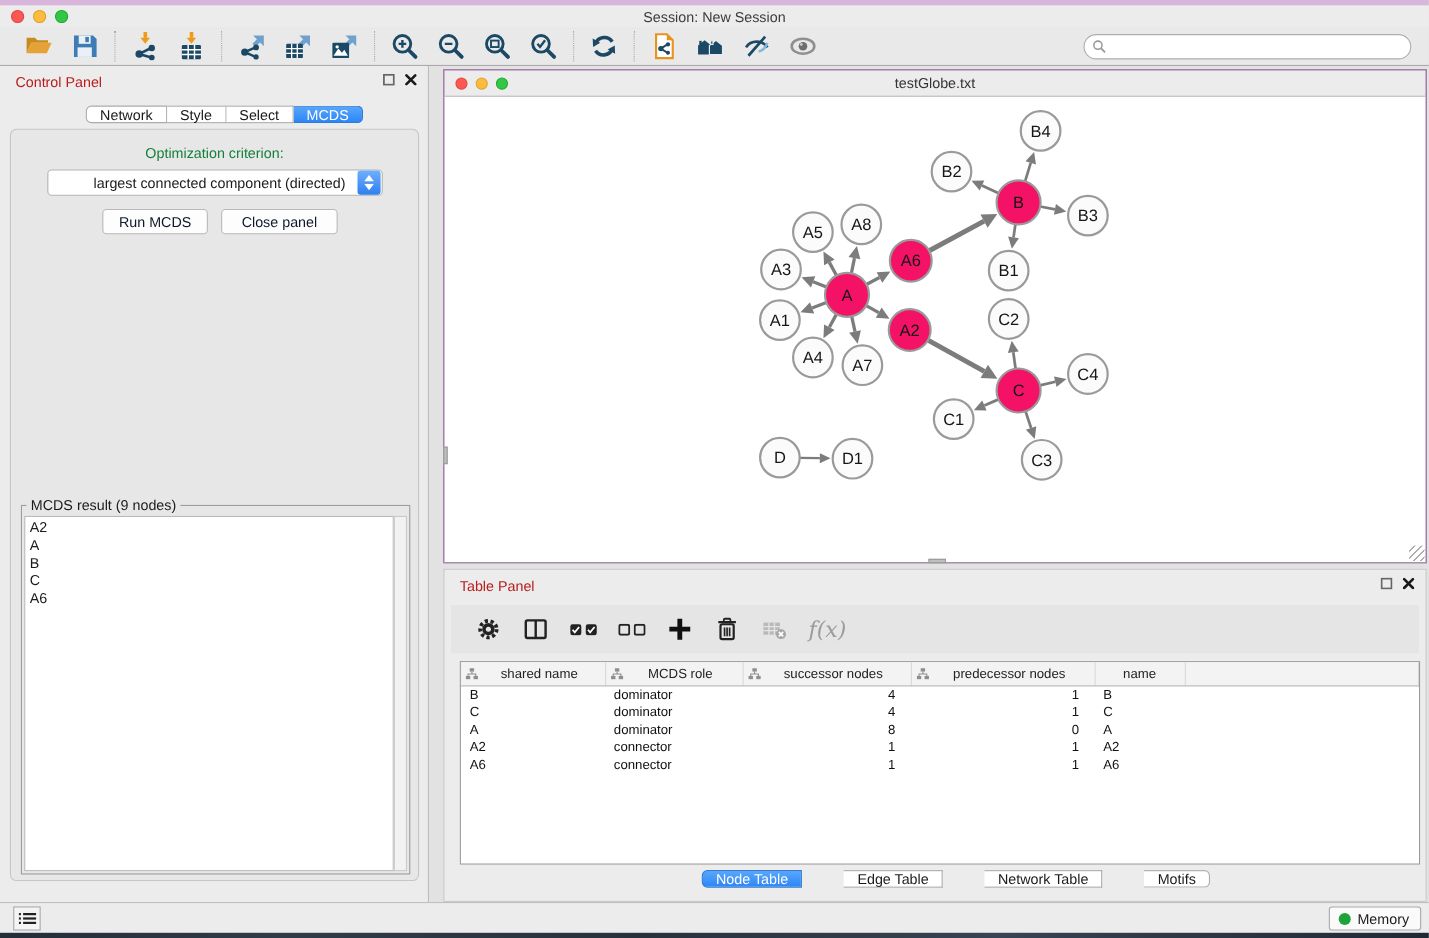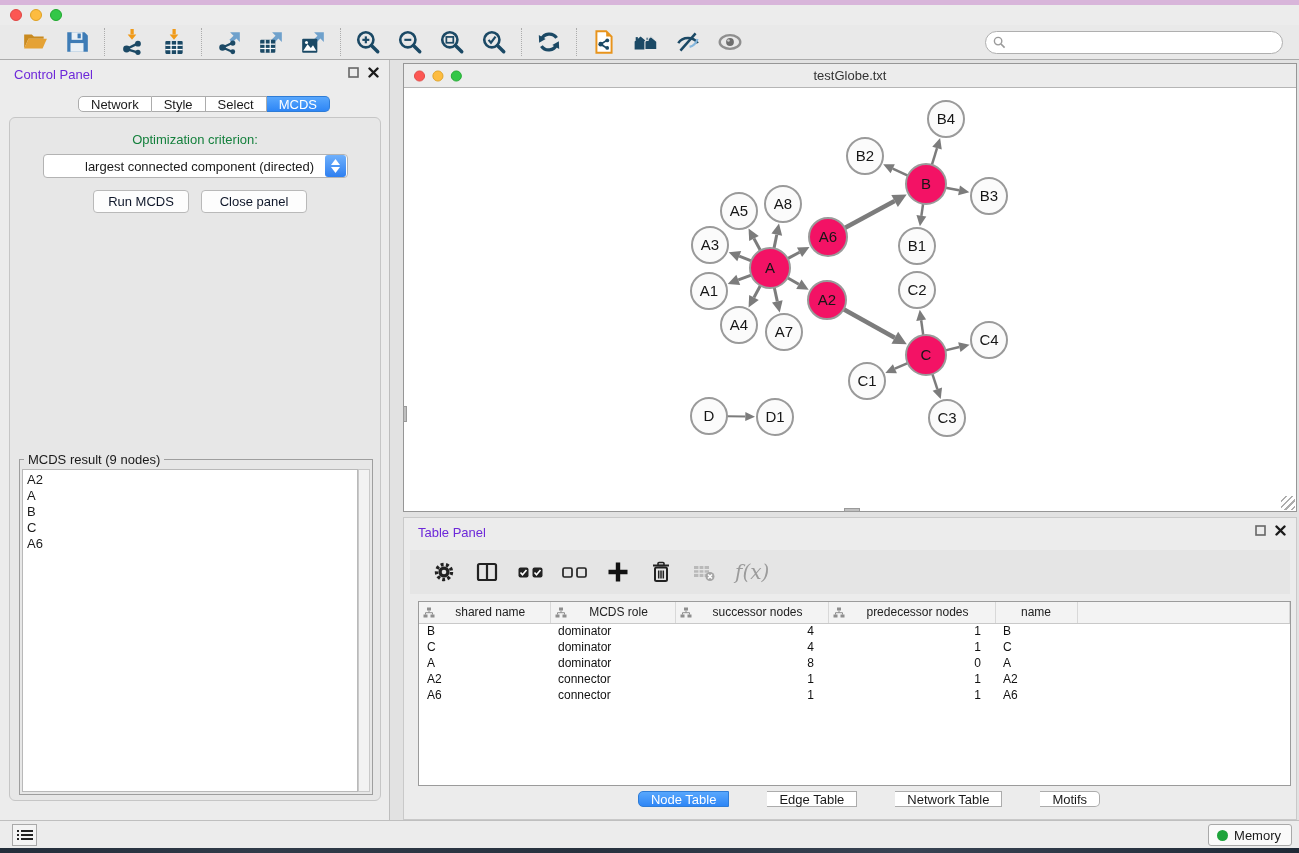--- a/index.html
+++ b/index.html
@@ -25,21 +25,21 @@
   #search-box { margin-left:auto; margin-right:8px; width:298px; height:23px; background:#fff;
                 border:1px solid #AFAFAF; border-radius:12px; display:flex; align-items:center; padding:0 7px; }
   #search-box svg { width:13px; height:13px; }
   #search-input { border:none; outline:none; flex:1; height:18px; font-size:12px; background:transparent; }
 
   
   #main { position:absolute; left:0; top:60px; width:1299px; height:760px; background:#E2E2E2; }
 
   
   #control-panel { position:absolute; left:0; top:0; width:390px; height:760px; background:#ECECEC; border-right:1px solid #BDBDBD; }
-  .panel-header { position:relative; height:28px; display:flex; align-items:center; padding:0 14px; color:#6d28d9; }
+  .panel-header { position:relative; height:28px; display:flex; align-items:center; padding:0 14px; color:#b91c1c; }
   .panel-header .panel-btns { position:absolute; right:10px; top:7px; display:flex; gap:9px; align-items:center; }
   .panel-btns svg { width:11px; height:11px; }
 
   #cp-tabs { position:absolute; left:78px; top:36px; display:flex; height:22px; }
   .seg-tab { height:16px; display:flex; align-items:center; justify-content:center; padding:0 12px;
              background:#fff; border:1px solid #ACACAC; border-left:none; font-size:13px; cursor:default; }
   .seg-tab:first-child { border-left:1px solid #ACACAC; border-radius:5px 0 0 5px; }
   .seg-tab:last-child  { border-radius:0 5px 5px 0; }
   .seg-tab.active { background:linear-gradient(#58A7FD,#2E86F6); border-color:#2E7CD6; color:#fff; }
 
@@ -116,20 +116,21 @@
 </head>
 <body>
 
 <div id="top-strip"></div>
 <div id="titlebar">
   <div class="lights">
     <span class="light red"></span>
     <span class="light yellow"></span>
     <span class="light green"></span>
   </div>
+  <div id="window-title">Session: New Session</div>
 </div>
 
 <div id="toolbar">
   <div class="tgroup">
     <span class="ti">
         <svg viewBox="0 0 24 24">
       <path d="M2 18V5h7l2 2h9v2H6L2 18z" fill="#C98A1F"></path>
           <path d="M6 9h17l-4 9H2z" fill="#E5A235"></path>
         </svg>
       </span>

